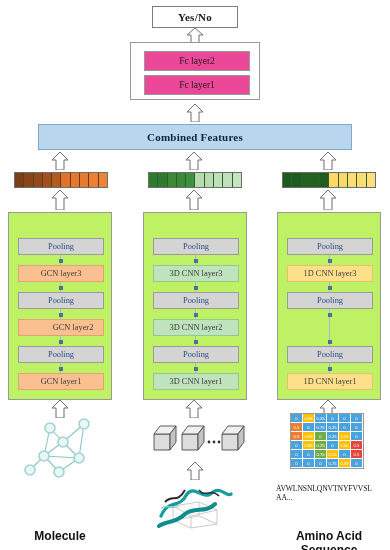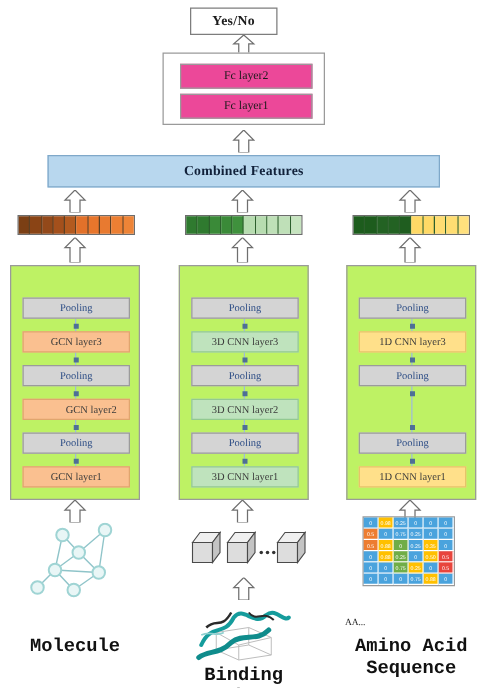--- a/index.html
+++ b/index.html
@@ -16,21 +16,21 @@
   .box{
     position:absolute;
     box-sizing:border-box;
     border:1px solid #8a8a8a;
     background:#ffffff;
     display:flex;align-items:center;justify-content:center;
     text-align:center;
     color:#1b1b1b;
   }
   .yesno{
-    left:152px;top:6px;width:70px;height:22px;
+    left:152px;top:6px;width:86px;height:22px;
     font-size:11px;font-weight:bold;letter-spacing:.3px;
     border:1px solid #7d7d7d;
   }
   .fc-outer{
     left:130px;top:42px;width:130px;height:58px;
     border:1px solid #9a9a9a;background:#fff;
   }
   .fc-inner{
     width:104px;height:18px;
     border:1px solid #9a9a9a;background:#ec4899;
@@ -89,22 +89,23 @@
   .vconn{
     position:absolute;left:51px;width:1px;background:#9fbcd8;
   }
   .vdot{
     position:absolute;left:49.5px;width:4px;height:4px;background:#4e6f96;
   }
 
   
   .caption{
     position:absolute;text-align:center;
-    font-size:15px;font-weight:bold;color:#111;
-    font-family:Liberation Mono, monospace;
+    font-size:12px;font-weight:bold;color:#111;
+    font-family:Liberation Sans, sans-serif;
+    margin-top:20px;
   }
   .seqtext{
     position:absolute;
     font-size:7.6px;color:#111;line-height:1.25;
     font-family:"Liberation Serif", serif;
     letter-spacing:-.1px;
   }
 
   
   .heatmap{
@@ -380,18 +381,18 @@
       <div style="background: rgb(74, 163, 221);">0.75</div>
       <div style="background: rgb(255, 192, 0);">0.88</div>
       <div style="background: rgb(74, 163, 221);">0</div>
     </div>
 
   <div class="caption" style="left:8px;top:509px;width:104px;">Molecule</div>
 
   <div class="caption" style="left:143px;top:532px;width:104px;">Binding Site</div>
 
   <div class="seqtext" style="left:276px;top:484px;width:112px;">
-    <br>
+    <span>AVWLNSNLQNVTNYFVVSL</span><br>
     <span>AA...</span>
   </div>
   <div class="caption" style="left:268px;top:509px;width:122px;">Amino Acid Sequence</div>
 
 </div>
 
 </body></html>

